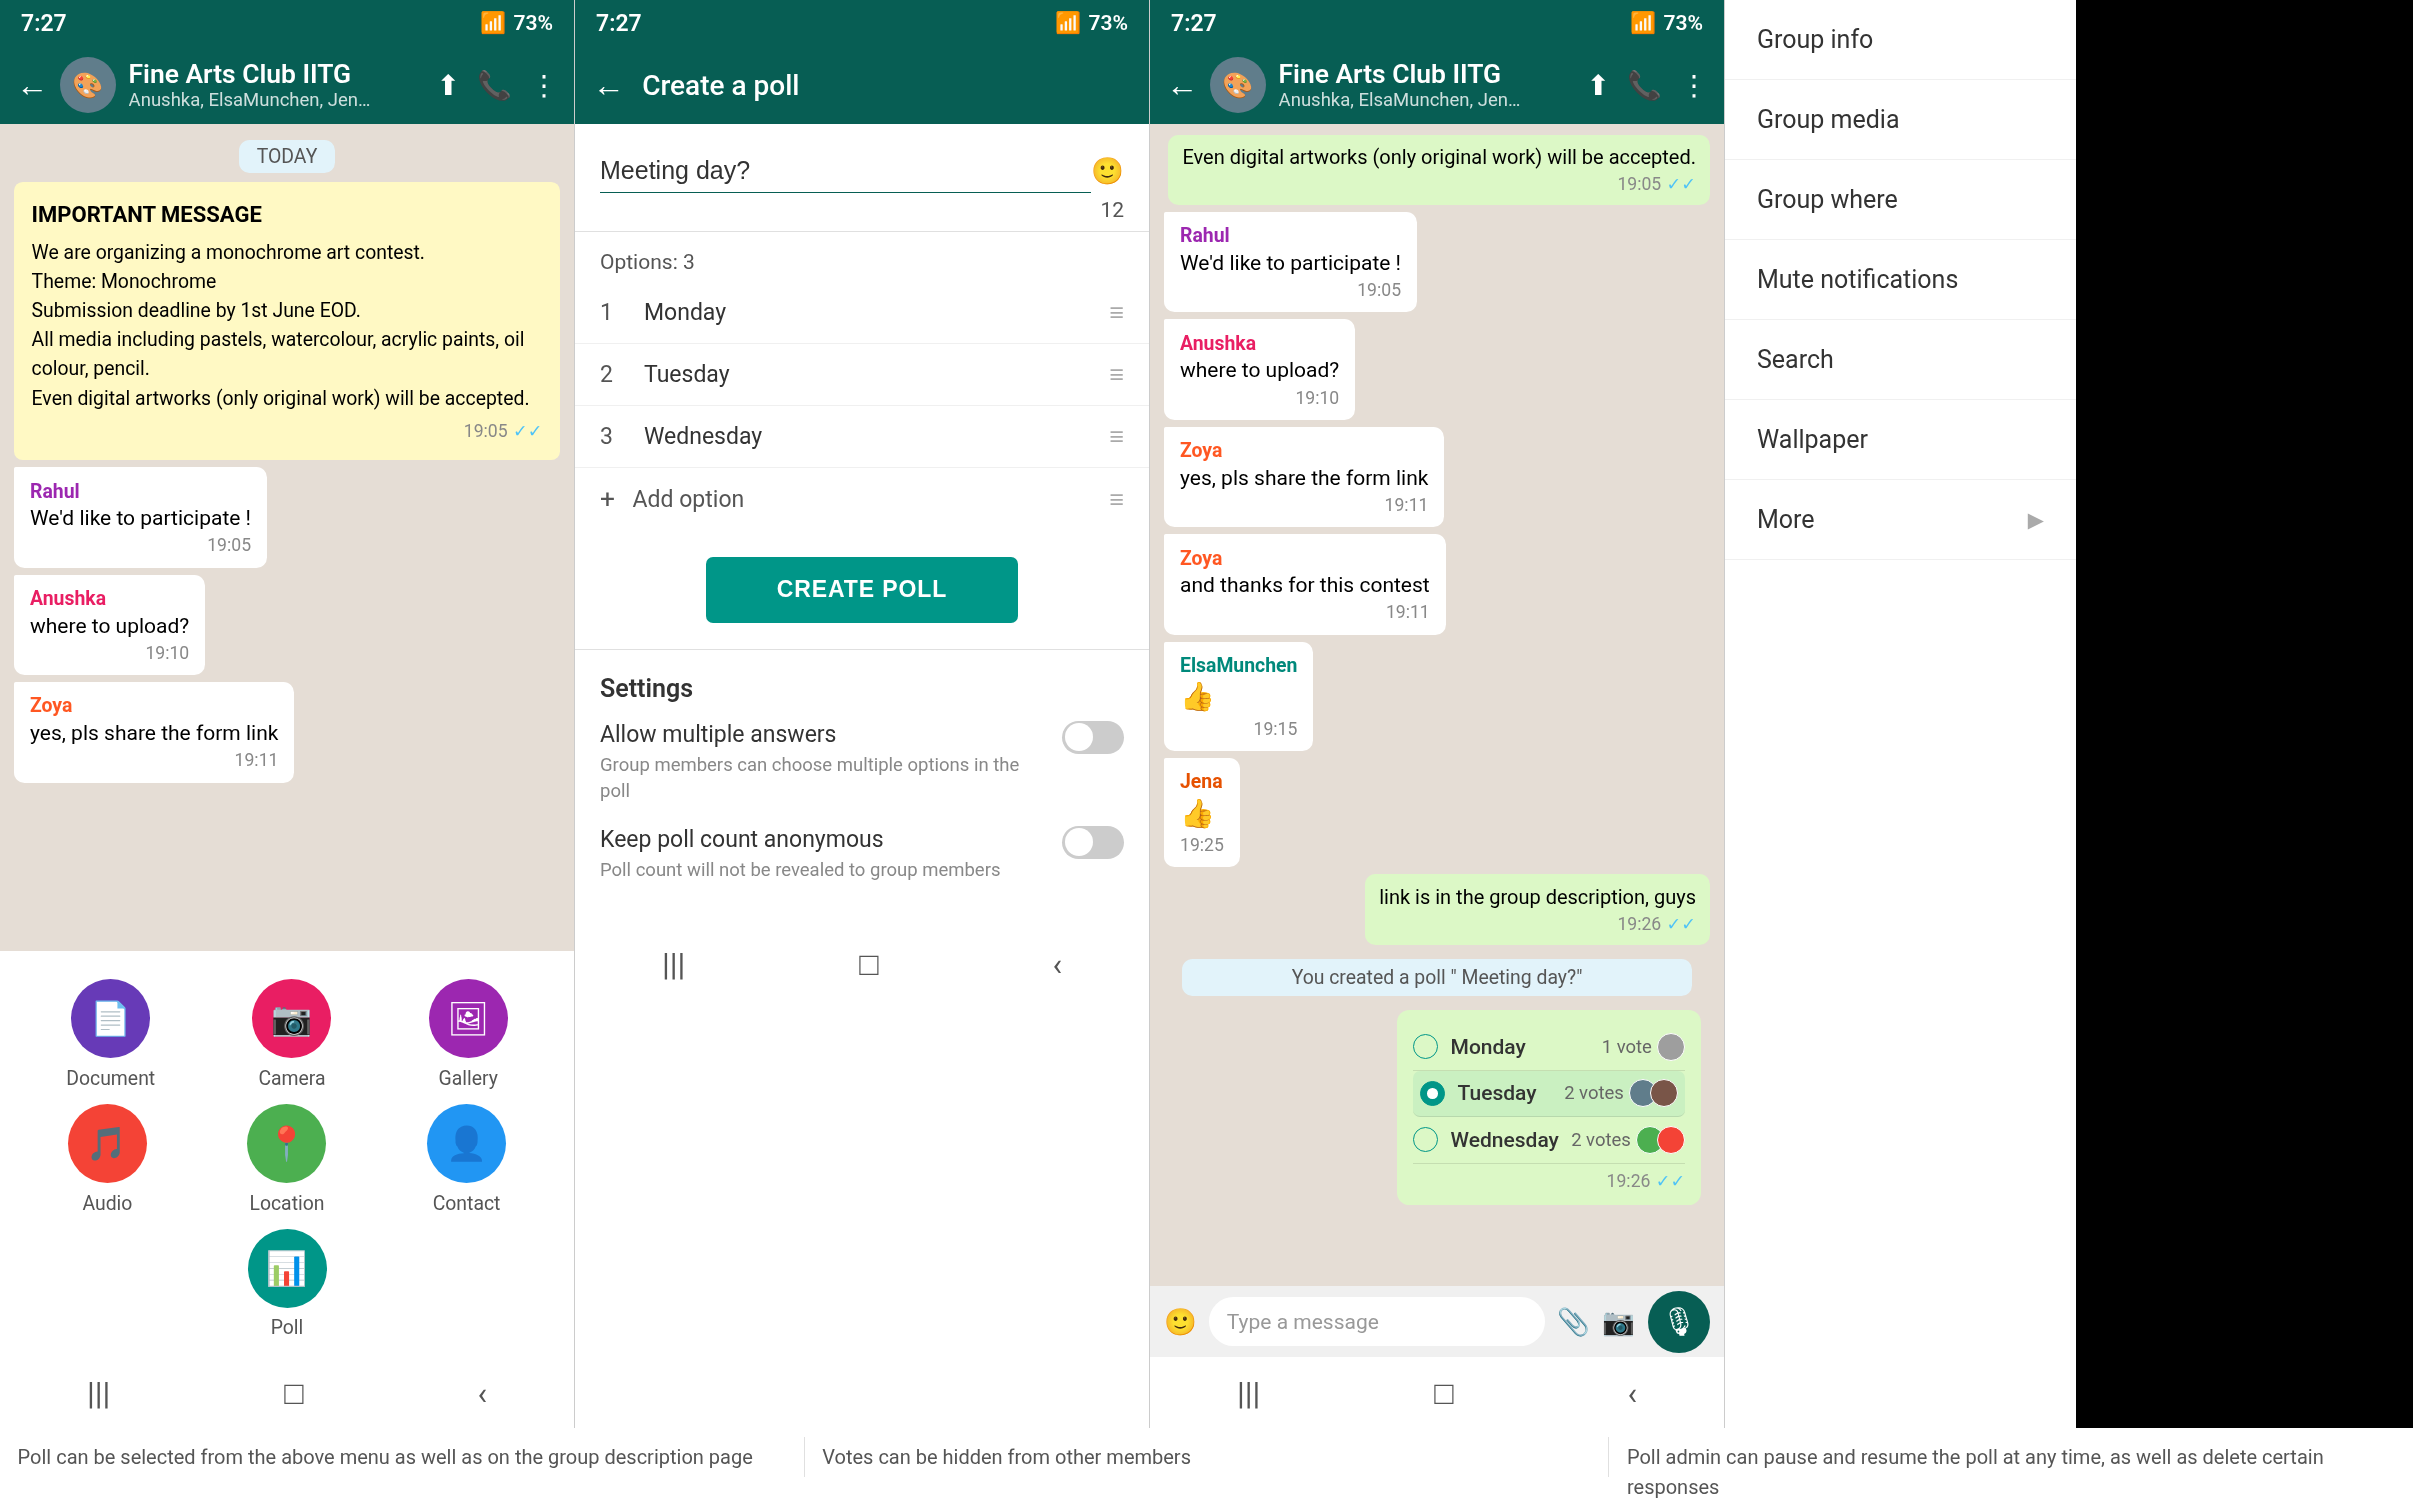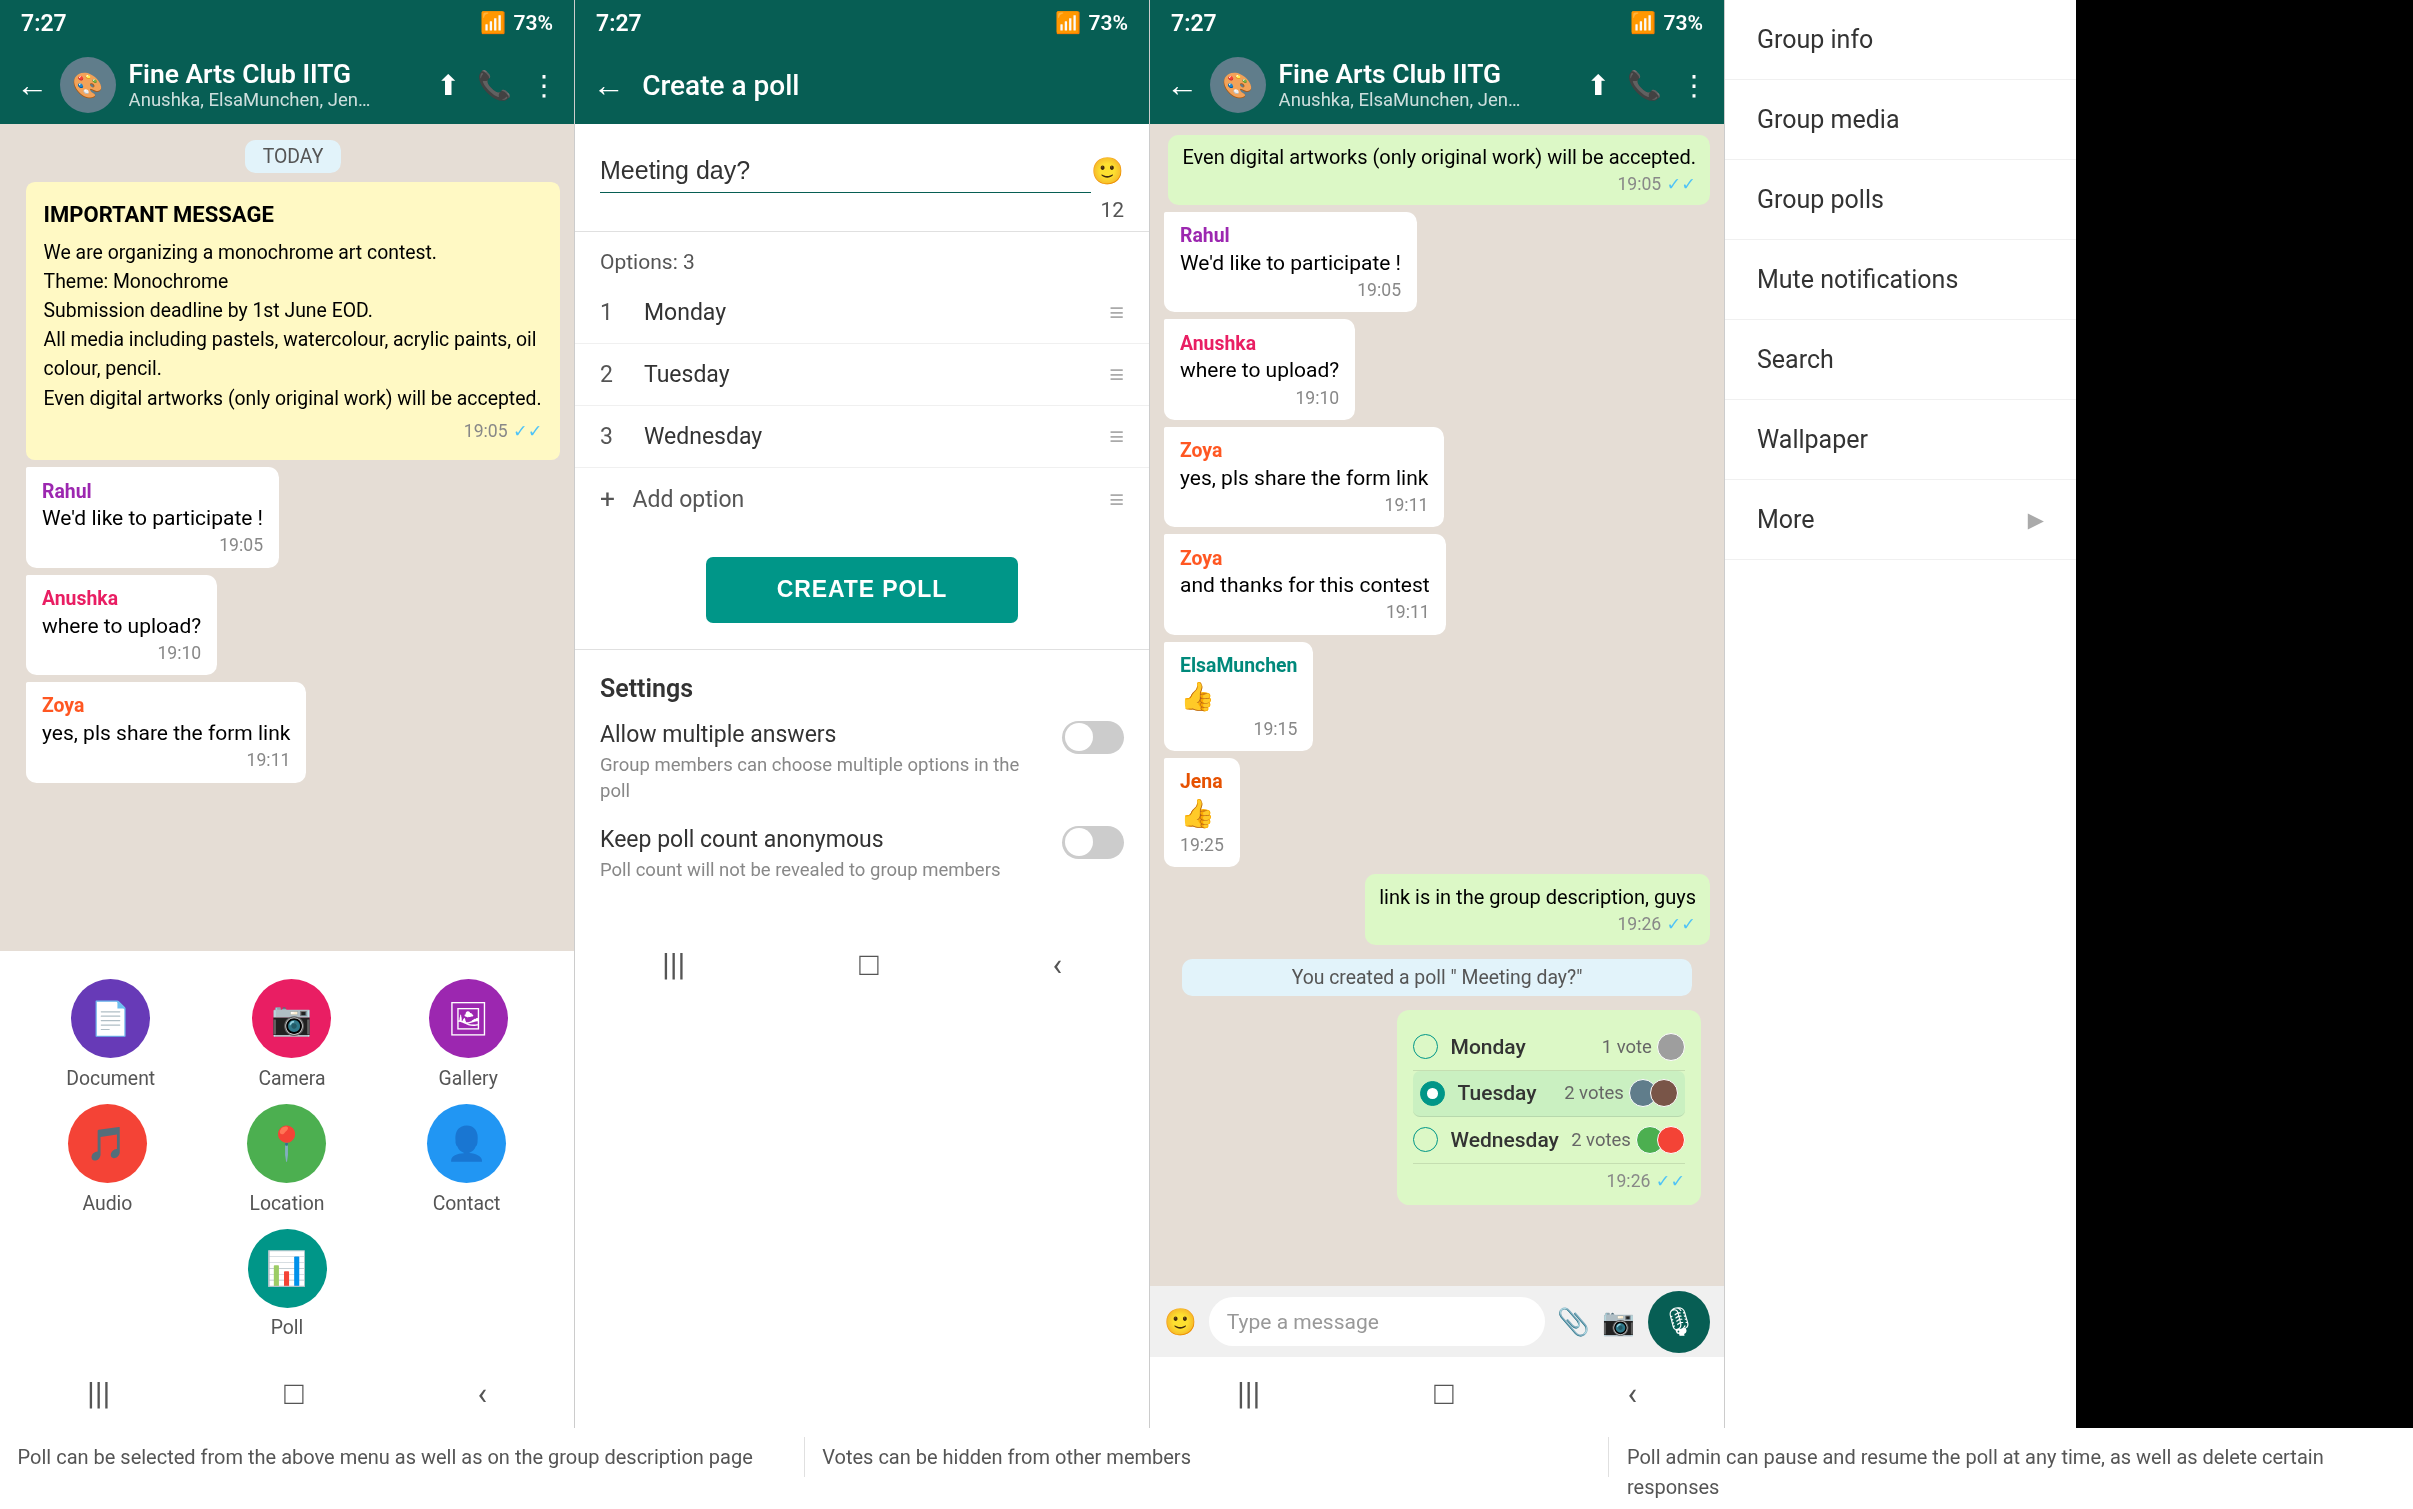--- a/index.html
+++ b/index.html
@@ -114,21 +114,20 @@
     }
 
     .chat-messages {
       flex: 1;
       overflow: hidden;
       padding: 14px;
       display: flex;
       flex-direction: column;
       gap: 7px;
       background: #e5ddd5;
-      margin-left: 12px;
     }
 
     .date-divider {
       text-align: center;
       margin: 7px 0;
     }
     .date-divider span {
       background: rgba(225,245,254,0.9);
       padding: 5.3px 17.6px;
       border-radius: 10.6px;
@@ -913,21 +912,21 @@
   </div>
 
   <div class="right-panel">
     <div class="dropdown-menu-item">
       <span>Group info</span>
     </div>
     <div class="dropdown-menu-item">
       <span>Group media</span>
     </div>
     <div class="dropdown-menu-item">
-      <span>Group polls</span>
+      <span>Group where</span>
     </div>
     <div class="dropdown-menu-item">
       <span>Mute notifications</span>
     </div>
     <div class="dropdown-menu-item">
       <span>Search</span>
     </div>
     <div class="dropdown-menu-item">
       <span>Wallpaper</span>
     </div>

